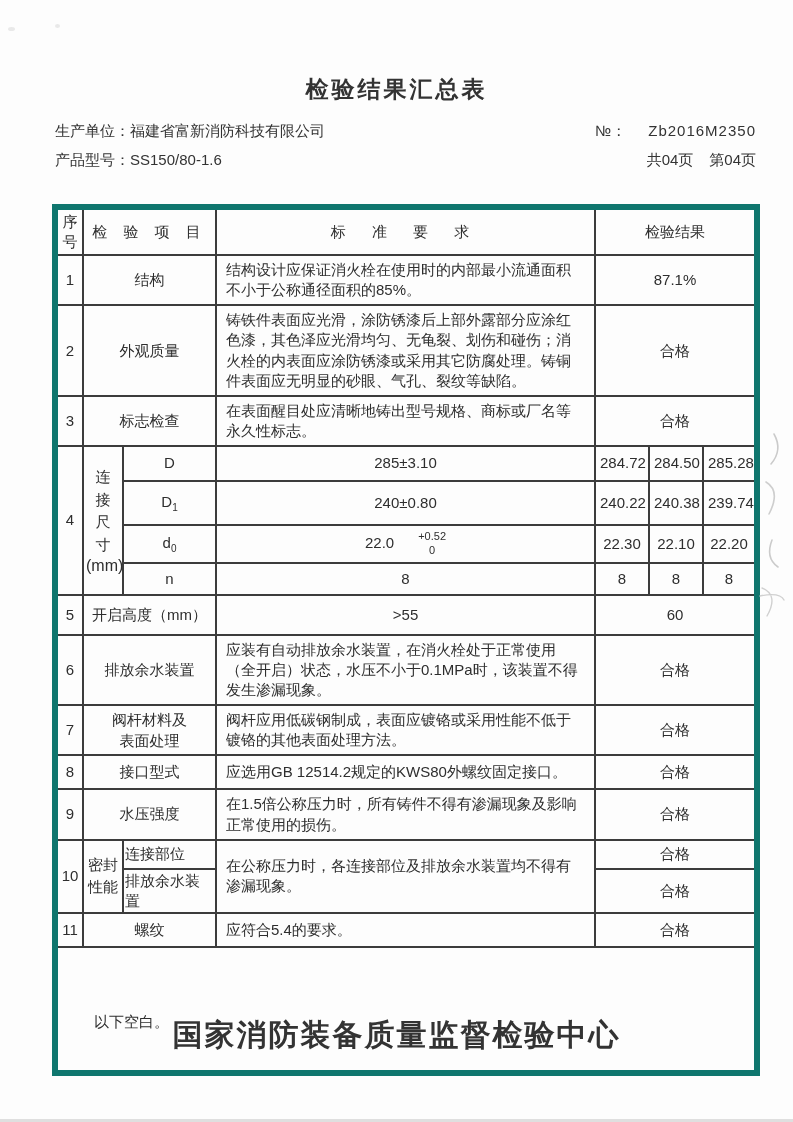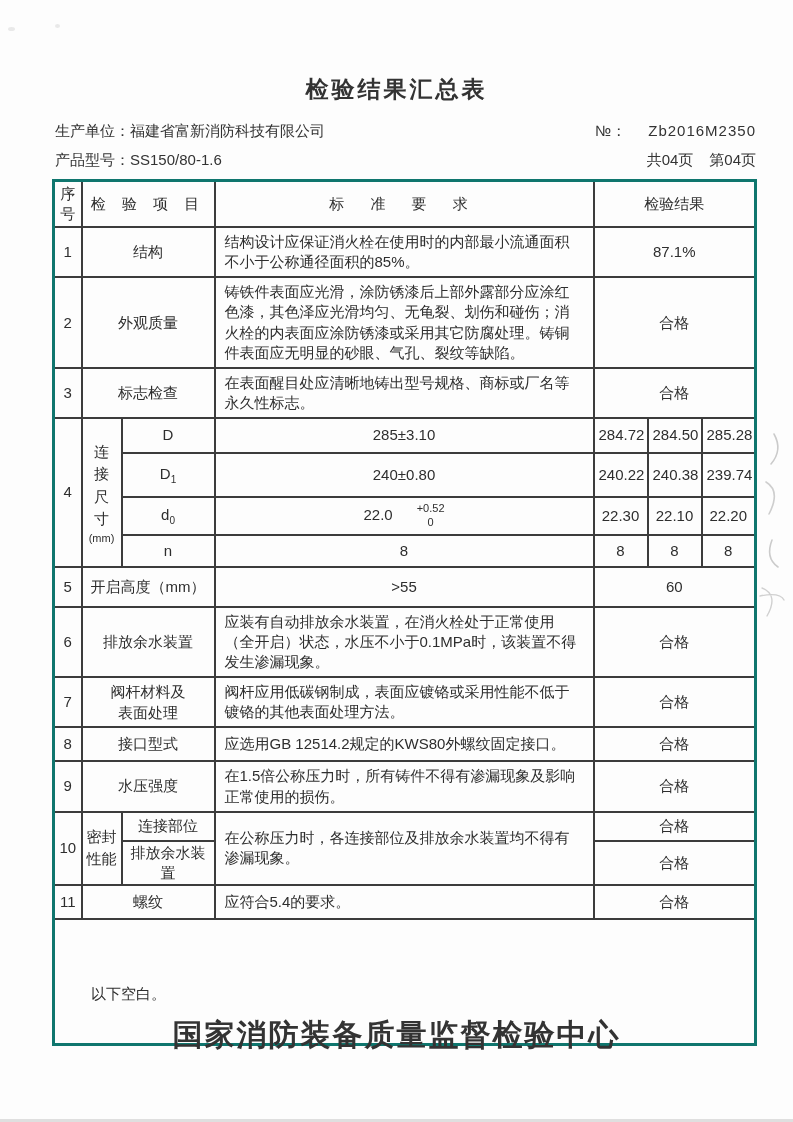--- a/index.html
+++ b/index.html
@@ -15,39 +15,39 @@
   .info-row{
     position:absolute; left:55px; width:701px;
     display:flex; justify-content:space-between; align-items:baseline;
     font-size:15px; color:#333;
   }
   .info-row.r1{top:122px;}
   .info-row.r2{top:151px;}
   .no-value{margin-left:22px; letter-spacing:1px;}
   .page-num{margin-left:16px;}
   table.main{
-    position:absolute; left:52px; top:179px;
+    position:absolute; left:52px; top:204px;
     width:702px; border-collapse:collapse; table-layout:fixed;
-    border:3px solid #0f766e;
+    border:6px solid #0f766e;
   }
   table.main td{
     border:2px solid #3c3c3c; vertical-align:middle;
     font-size:15px; color:#2e2e2e; line-height:1.34;
     overflow:hidden;
   }
   td.c{text-align:center; padding:2px;}
   td.std{text-align:left; padding:4px 9px;}
   td.rv{text-align:center; font-size:14px; padding:4px;}
   .sp{letter-spacing:6px;}
   .sp2{letter-spacing:11px;}
   .wrapnarrow{display:inline-block; width:78px; word-break:break-all; line-height:1.45;}
   .vlabel{display:inline-block; width:17px; word-break:break-all; line-height:1.5; text-align:center;}
-  .vunit{font-size:11px; line-height:1; display:block; margin-top:2px;text-align:center;}
+  .vunit{font-size:16px; line-height:1; display:block; margin-top:2px;text-align:center;}
   .glabel{display:inline-block; width:33px; word-break:break-all; line-height:1.5; text-align:center;}
-  td.tight{text-align:center; font-size:14px; padding:1px;}
+  td.tight{text-align:left; font-size:14px; padding:1px;}
   sub{font-size:10px;}
   .tol{
     display:inline-flex; flex-direction:column; vertical-align:middle;
     font-size:11px; line-height:1.25; margin-left:24px; color:#2e2e2e;
   }
   td.blankcell{vertical-align:top; text-align:left; padding:26px 0 0 36px;}
   .doc-footer{
     position:absolute; top:1015px; left:0; width:100%;
     text-align:center; font-size:30px; font-weight:bold; letter-spacing:2px; color:#333;
   }

